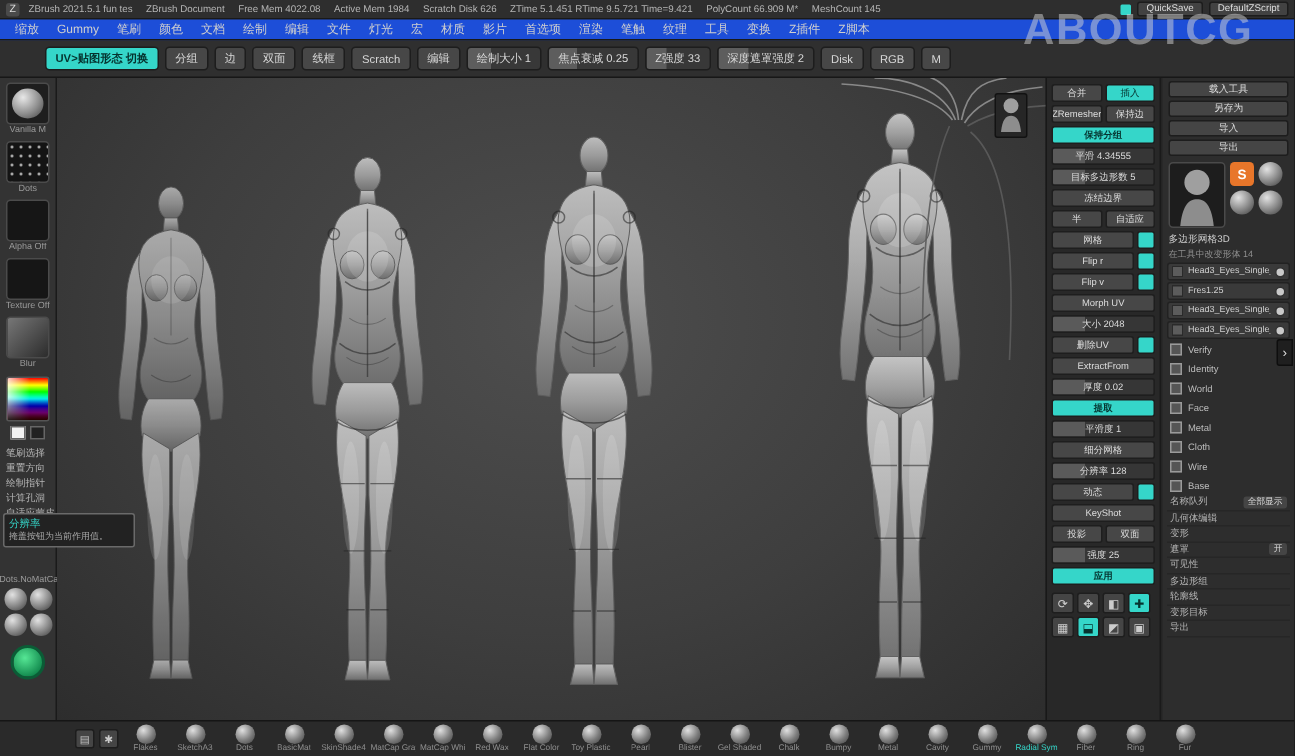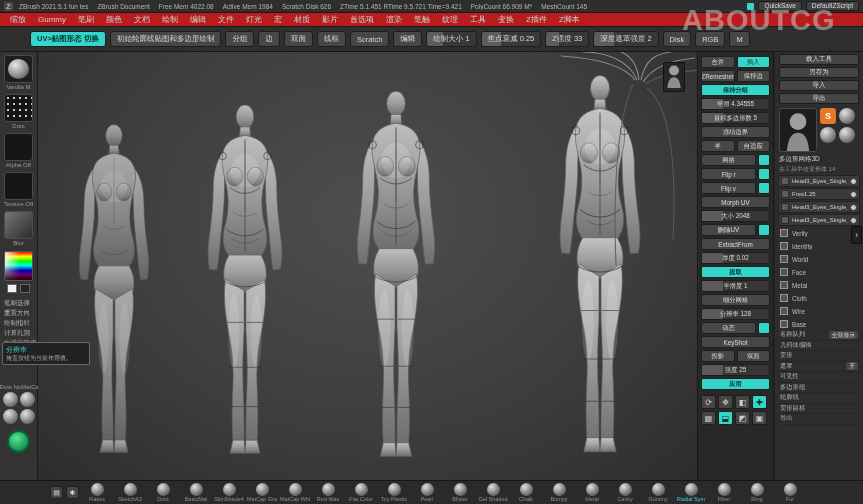--- a/index.html
+++ b/index.html
@@ -13,21 +13,21 @@
   .tb-logo{width:9px; height:9px; background:#4a4a4a; color:#ddd; font-size:7px; line-height:9px;
     text-align:center; border-radius:2px; flex:none;}
   .tb-left{display:flex; gap:9px; align-items:center; overflow:hidden; flex:1;}
   .tb-item{font-size:6.5px; color:#b5b5b5; white-space:nowrap;}
   .tb-right{display:flex; gap:4px; align-items:center; flex:none;}
   .tb-swatch{width:7px; height:7px; background:var(--accent); border-radius:1px;}
   .tb-pill{font-size:6.5px; color:#ddd; background:#424242; border:1px solid #1c1c1c;
     border-radius:2px; padding:0 5px; line-height:8px; white-space:nowrap;}
 
   
-  .menubar{position:absolute; left:0; top:13px; width:863px; height:14px; background:#b91c1c;
+  .menubar{position:absolute; left:0; top:13px; width:863px; height:14px; background:#1d4ed8;
     border-bottom:1px solid #191919; display:flex; align-items:center; padding:0 5px; gap:2px;}
   .menu-item{font-size:8px; color:#cfcfcf; padding:1px 5px; border-radius:2px; white-space:nowrap;}
 
   
   .toolbar{position:absolute; left:0; top:27px; width:863px; height:25px; background:#2f2f2f;
     border-bottom:1px solid #171717; display:flex; align-items:center; gap:4px; padding:0 0 0 30px;}
   .tool-pill{height:16px; background:#474747; border:1px solid #1d1d1d; border-radius:3px;
     font-size:7.5px; color:#d8d8d8; display:flex; align-items:center; padding:0 6px; white-space:nowrap;}
   .tool-pill.accent{background:var(--accent); color:var(--accent-ink); font-weight:bold;}
   .tool-pill.slider{background:linear-gradient(90deg,#5d5d5d 0 32%,#383838 32%);}
@@ -244,21 +244,20 @@
       <span class="menu-item">纹理</span>
       <span class="menu-item">工具</span>
       <span class="menu-item">变换</span>
       <span class="menu-item">Z插件</span>
       <span class="menu-item">Z脚本</span>
     </div>
 
   <div class="toolbar">
 
   <span class="tool-pill accent">UV&gt;贴图形态 切换</span>
-      <span class="tool-pill">初始轮廓线贴图和多边形绘制</span>
       <span class="tool-pill">分组</span>
       <span class="tool-pill">边</span>
       <span class="tool-pill">双面</span>
       <span class="tool-pill">线框</span>
       <span class="tool-pill">Scratch</span>
       <span class="tool-pill">编辑</span>
       <span class="tool-pill slider">绘制大小 1</span>
       <span class="tool-pill slider">焦点衰减 0.25</span>
       <span class="tool-pill slider">Z强度 33</span>
       <span class="tool-pill slider">深度遮罩强度 2</span>

